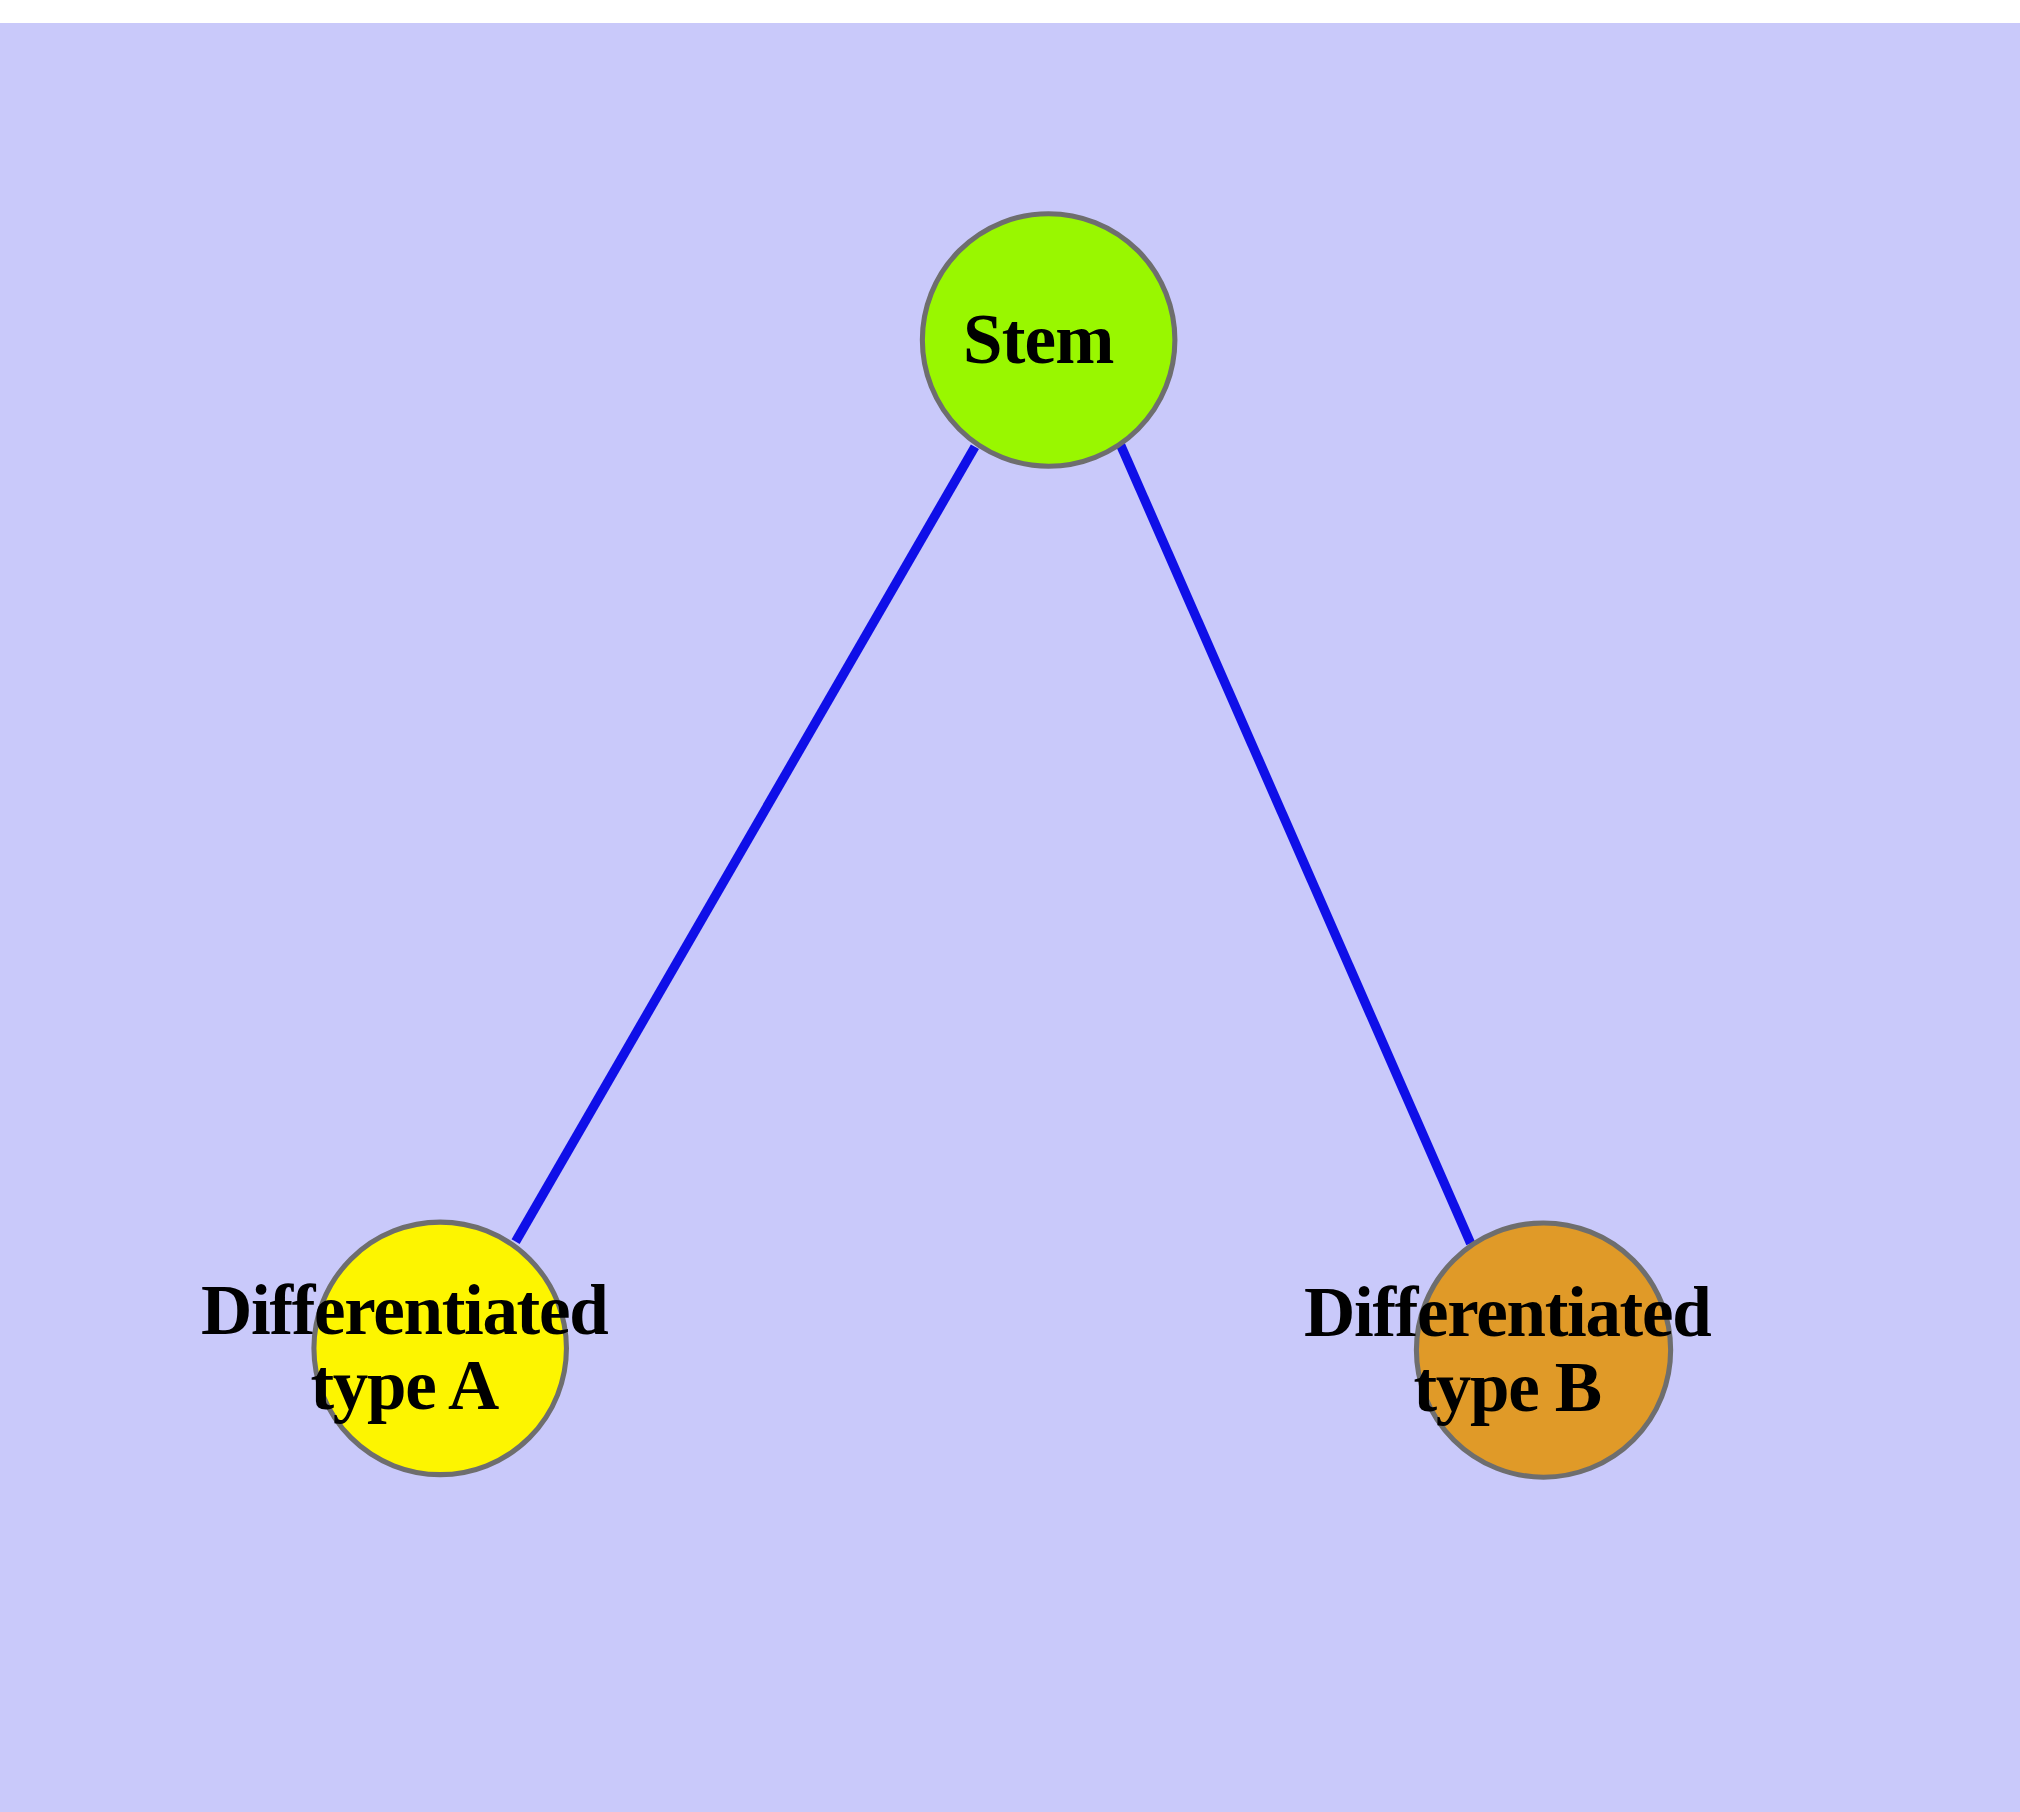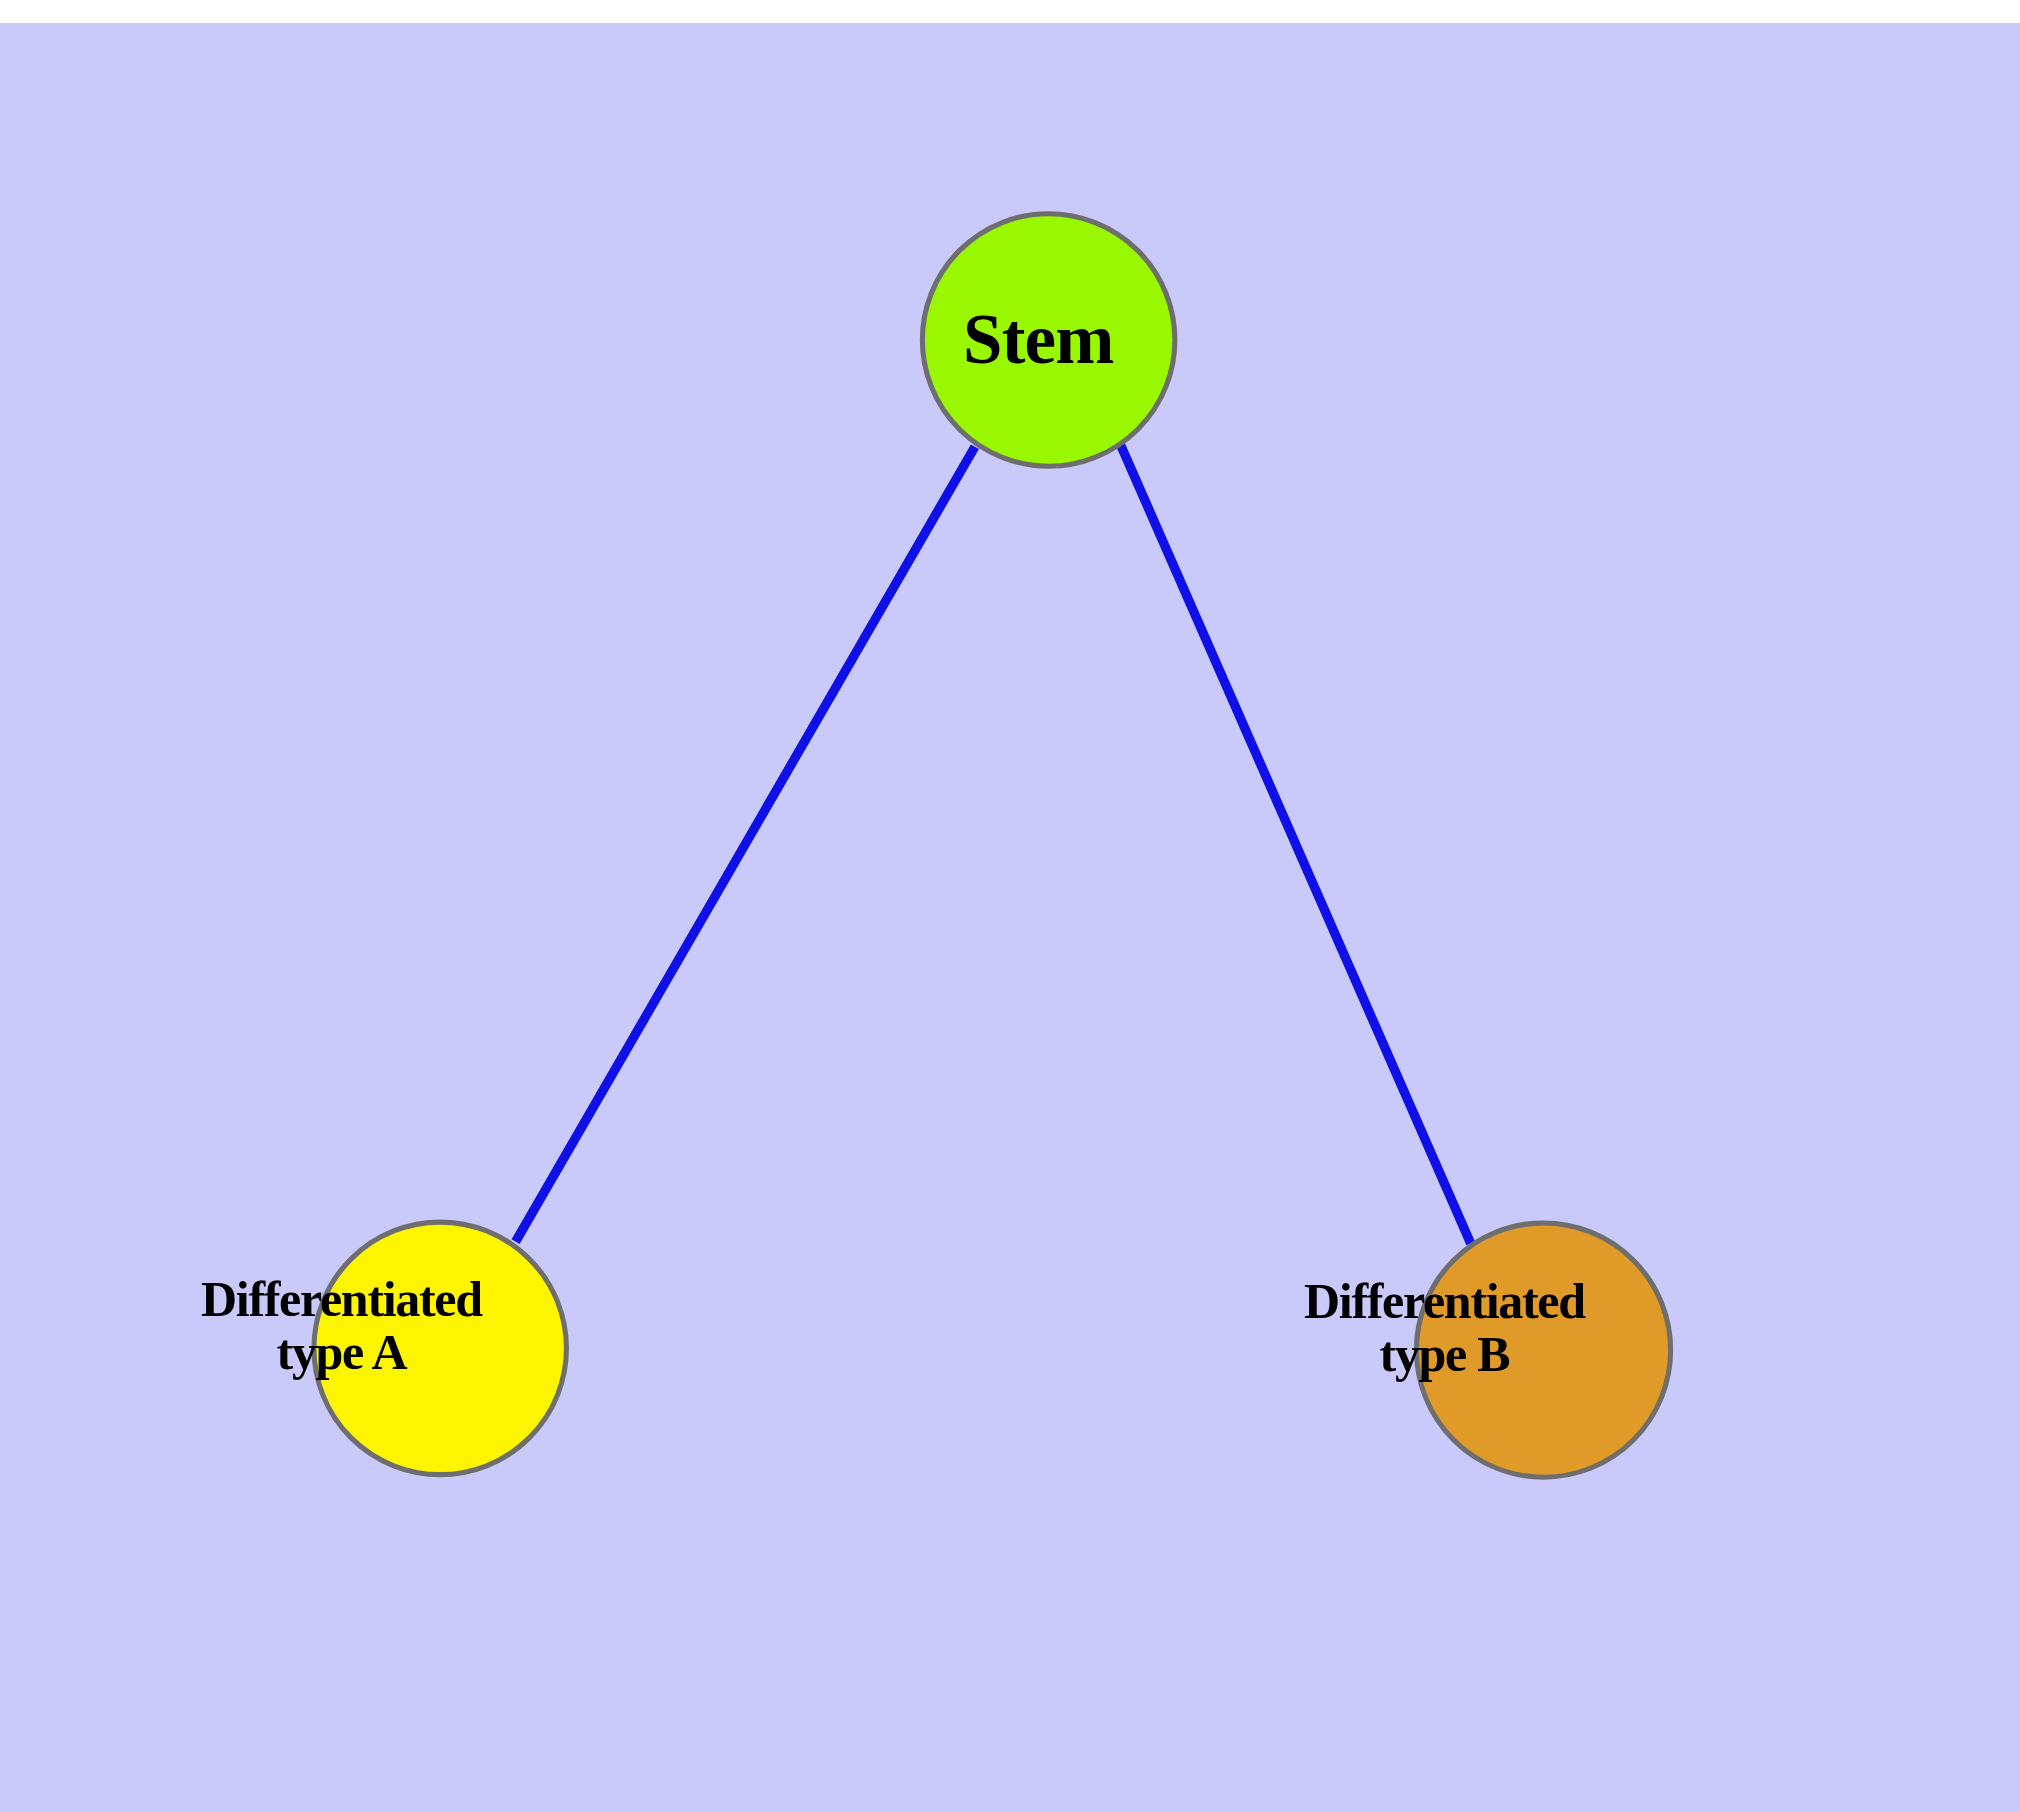--- a/index.html
+++ b/index.html
@@ -40,21 +40,21 @@
     line-height: 1.06;
     white-space: pre;
     pointer-events: none;
     -webkit-font-smoothing: antialiased;
   }
   .node-label.stem {
     font-size: 71px;
     letter-spacing: -0.8px;
   }
   .node-label.diff {
-    font-size: 50px;
+    font-size: 71px;
     letter-spacing: -1.3px;
   }
 </style>
 </head>
 <body>
 
 <div id="canvas">
   <div id="plot-area">
     <svg id="graph-svg" viewBox="0 0 2384 2130">
       <g id="edges-layer">

